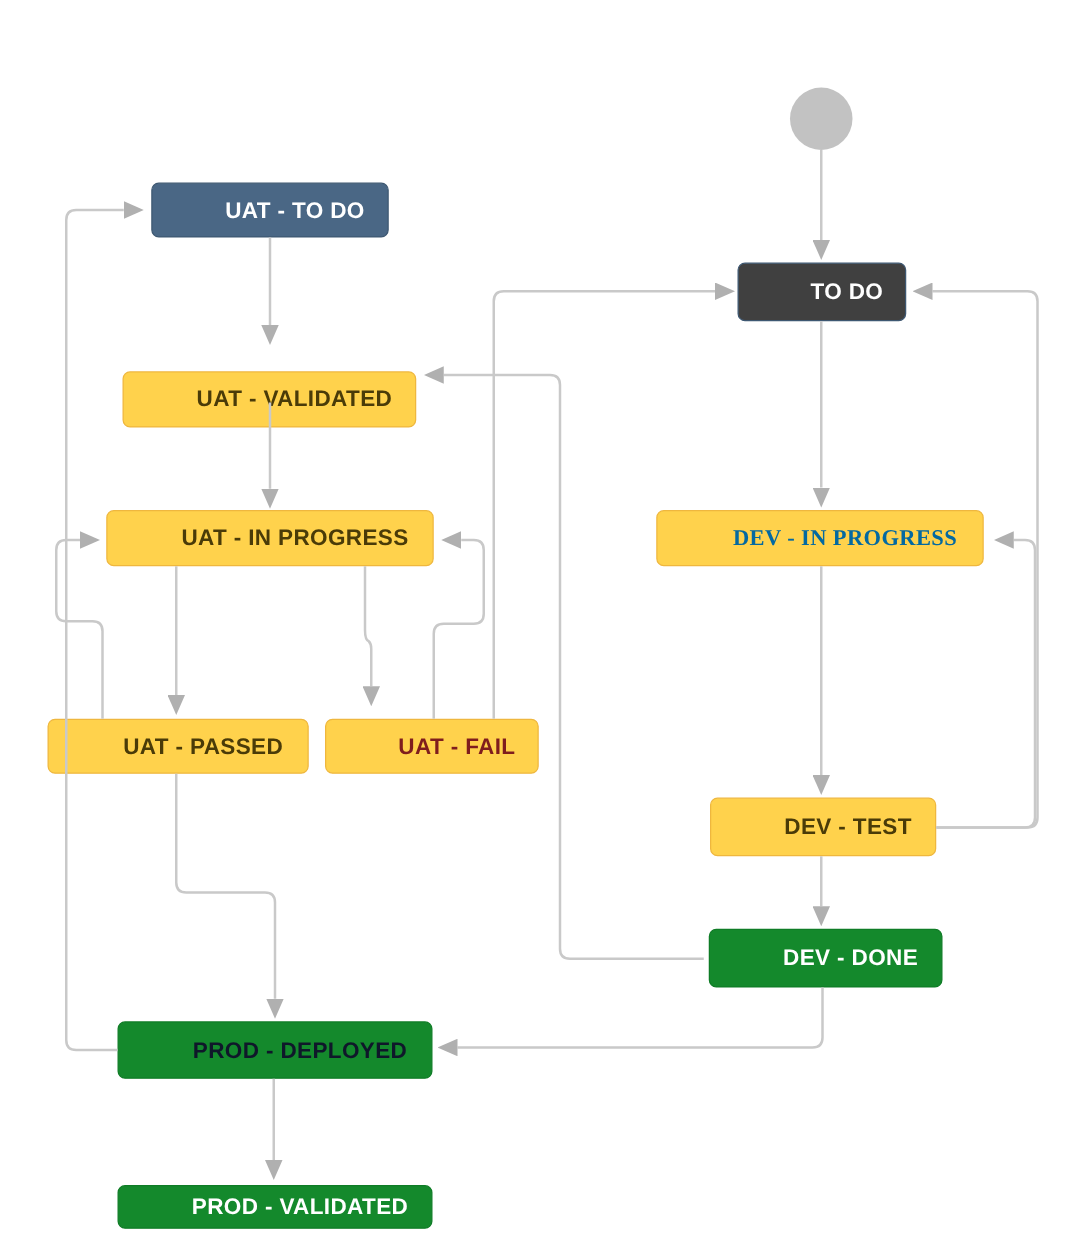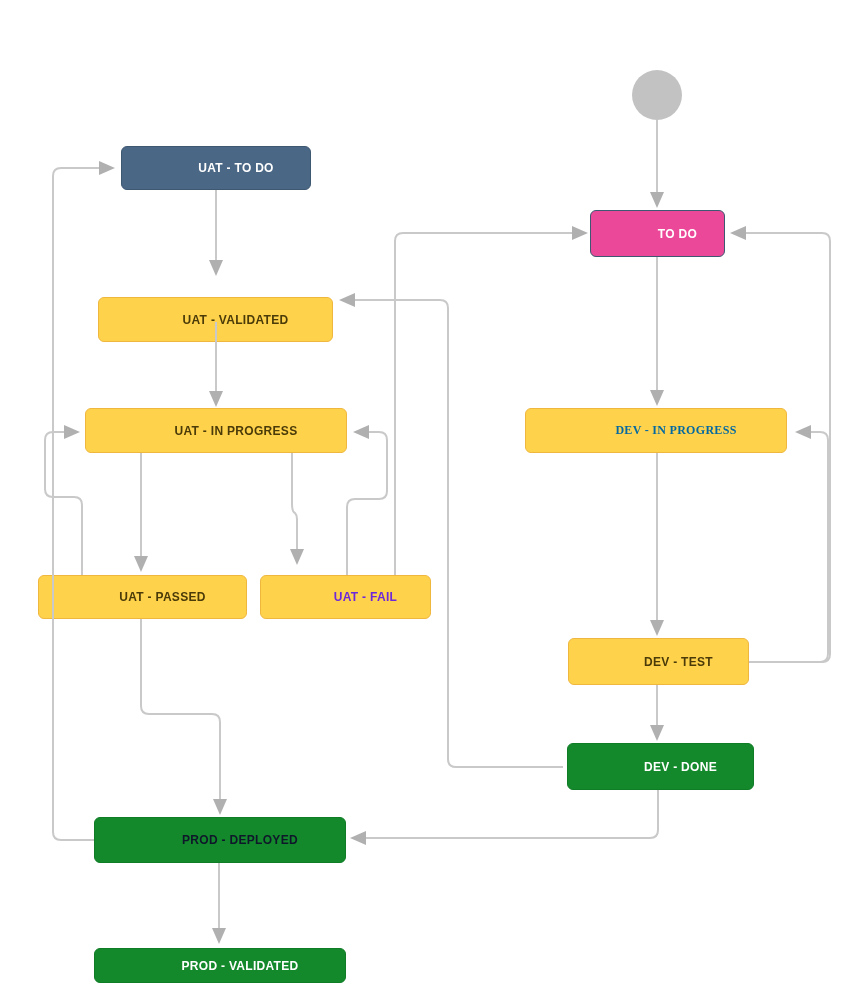--- a/index.html
+++ b/index.html
@@ -11,21 +11,21 @@
   }
   .node{
     position:absolute;
     box-sizing:border-box;
     border:1px solid transparent;
     border-radius:6px;
     display:flex;
     align-items:center;
     justify-content:center;
     font-weight:bold;
-    font-size:12px;
+    font-size:18px;
     letter-spacing:0.3px;
     white-space:nowrap;
     z-index:1;
     cursor:move;
     padding-left:40px;
   }
   .node .label{pointer-events:none;}
   .edge-layer{
     position:absolute;
     left:0;top:0;
@@ -33,36 +33,36 @@
     pointer-events:none;
   }
 </style>
 </head>
 <body>
 
 <div class="canvas" id="canvas" style="width: 861px; height: 999px; background: rgb(255, 255, 255);">
     <div class="node" style="left: 121px; top: 146px; width: 190px; height: 44px; background: rgb(74, 103, 133); border-color: rgb(62, 88, 114); color: rgb(255, 255, 255);">
       <span class="label">UAT - TO DO</span>
     </div>
-    <div class="node" style="left: 590px; top: 210px; width: 135px; height: 47px; background: #ec4899; border-color: rgb(62, 88, 114); color: rgb(255, 255, 255);">
+    <div class="node" style="left: 590px; top: 210px; width: 135px; height: 47px; background: #404040; border-color: rgb(62, 88, 114); color: rgb(255, 255, 255);">
       <span class="label">TO DO</span>
     </div>
     <div class="node" style="left: 98px; top: 277px; width: 235px; height: 45px; background: rgb(255, 210, 76); border-color: rgb(239, 183, 62); color: rgb(74, 59, 8); margin-top: 20px;">
       <span class="label">UAT - VALIDATED</span>
     </div>
     <div class="node" style="left: 85px; top: 408px; width: 262px; height: 45px; background: rgb(255, 210, 76); border-color: rgb(239, 183, 62); color: rgb(74, 59, 8);">
       <span class="label">UAT - IN PROGRESS</span>
     </div>
     <div class="node" style="left: 525px; top: 408px; width: 262px; height: 45px; background: rgb(255, 210, 76); border-color: rgb(239, 183, 62); color: #0369a1; font-family: Liberation Serif, serif;">
       <span class="label">DEV - IN PROGRESS</span>
     </div>
     <div class="node" style="left: 38px; top: 575px; width: 209px; height: 44px; background: rgb(255, 210, 76); border-color: rgb(239, 183, 62); color: rgb(74, 59, 8);">
       <span class="label">UAT - PASSED</span>
     </div>
-    <div class="node" style="left: 260px; top: 575px; width: 171px; height: 44px; background: rgb(255, 210, 76); border-color: rgb(239, 183, 62); color: #6d28d9;">
+    <div class="node" style="left: 260px; top: 575px; width: 171px; height: 44px; background: rgb(255, 210, 76); border-color: rgb(239, 183, 62); color: #7f1d1d;">
       <span class="label">UAT - FAIL</span>
     </div>
     <div class="node" style="left: 568px; top: 638px; width: 181px; height: 47px; background: rgb(255, 210, 76); border-color: rgb(239, 183, 62); color: rgb(74, 59, 8);">
       <span class="label">DEV - TEST</span>
     </div>
     <div class="node" style="left: 567px; top: 743px; width: 187px; height: 47px; background: rgb(20, 137, 44); border-color: rgb(15, 124, 38); color: rgb(255, 255, 255);">
       <span class="label">DEV - DONE</span>
     </div>
     <div class="node" style="left: 94px; top: 817px; width: 252px; height: 46px; background: rgb(20, 137, 44); border-color: rgb(15, 124, 38); color: #0f172a;">
       <span class="label">PROD - DEPLOYED</span>

